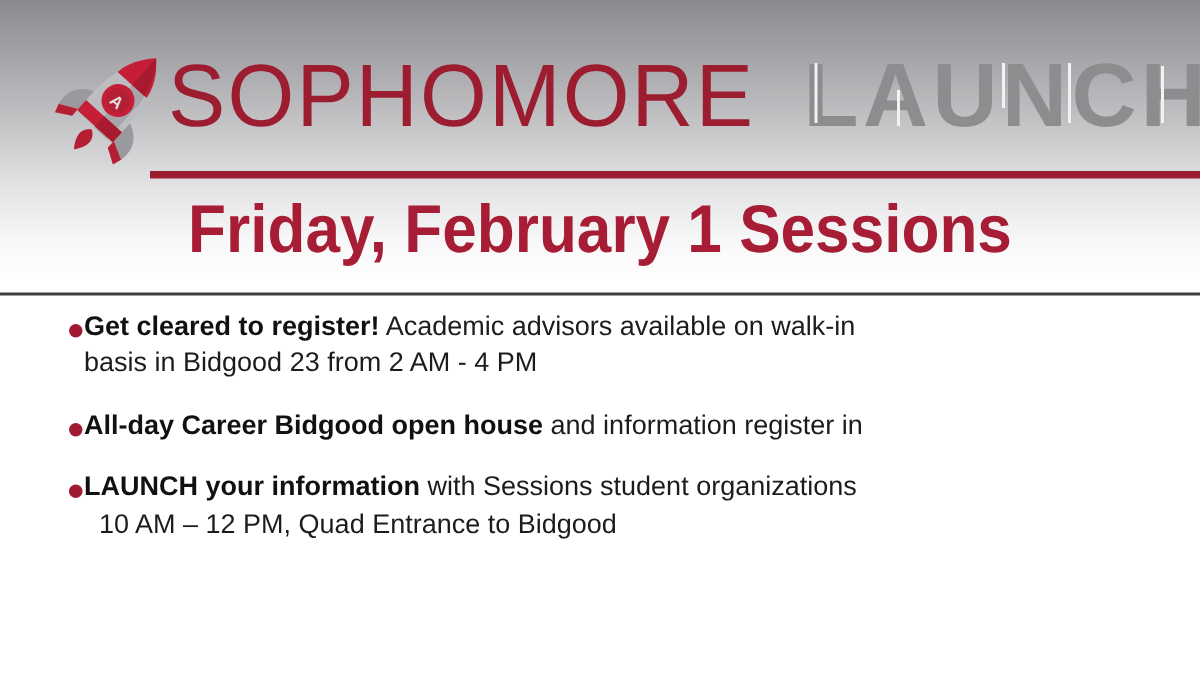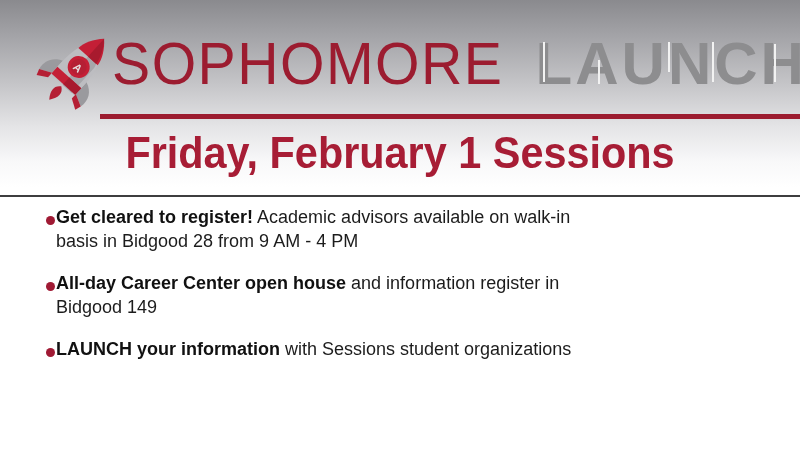--- a/index.html
+++ b/index.html
@@ -222,29 +222,29 @@
 
   <div class="subtitle">Friday, February 1 Sessions</div>
 
   <div class="header-rule-bottom"></div>
 
   <div class="bullets">
 
     <div class="bullet-item">
       <span class="bullet-dot"></span>
       <b>Get cleared to register!</b><span> Academic advisors available on walk-in</span>
-      <span class="bullet-second-line">basis in Bidgood 28 from 9 AM - 4 PM</span>
+      <span class="bullet-second-line">basis in Bidgood 23 from 2 AM - 4 PM</span>
     </div>
 
     <div class="bullet-item">
       <span class="bullet-dot"></span>
-      <b>All-day Career Center open house</b><span> and information register in</span>
-      <span class="bullet-second-line">Bidgood 149</span>
+      <b>All-day Career Bidgood open house</b><span> and information register in</span>
     </div>
 
     <div class="bullet-item">
       <span class="bullet-dot"></span>
       <b>LAUNCH your information</b><span> with Sessions student organizations</span>
+      <span class="bullet-second-line extra-indent">10 AM – 12 PM, Quad Entrance to Bidgood</span>
     </div>
 
   </div>
 
 </div>
 
 </body></html>

